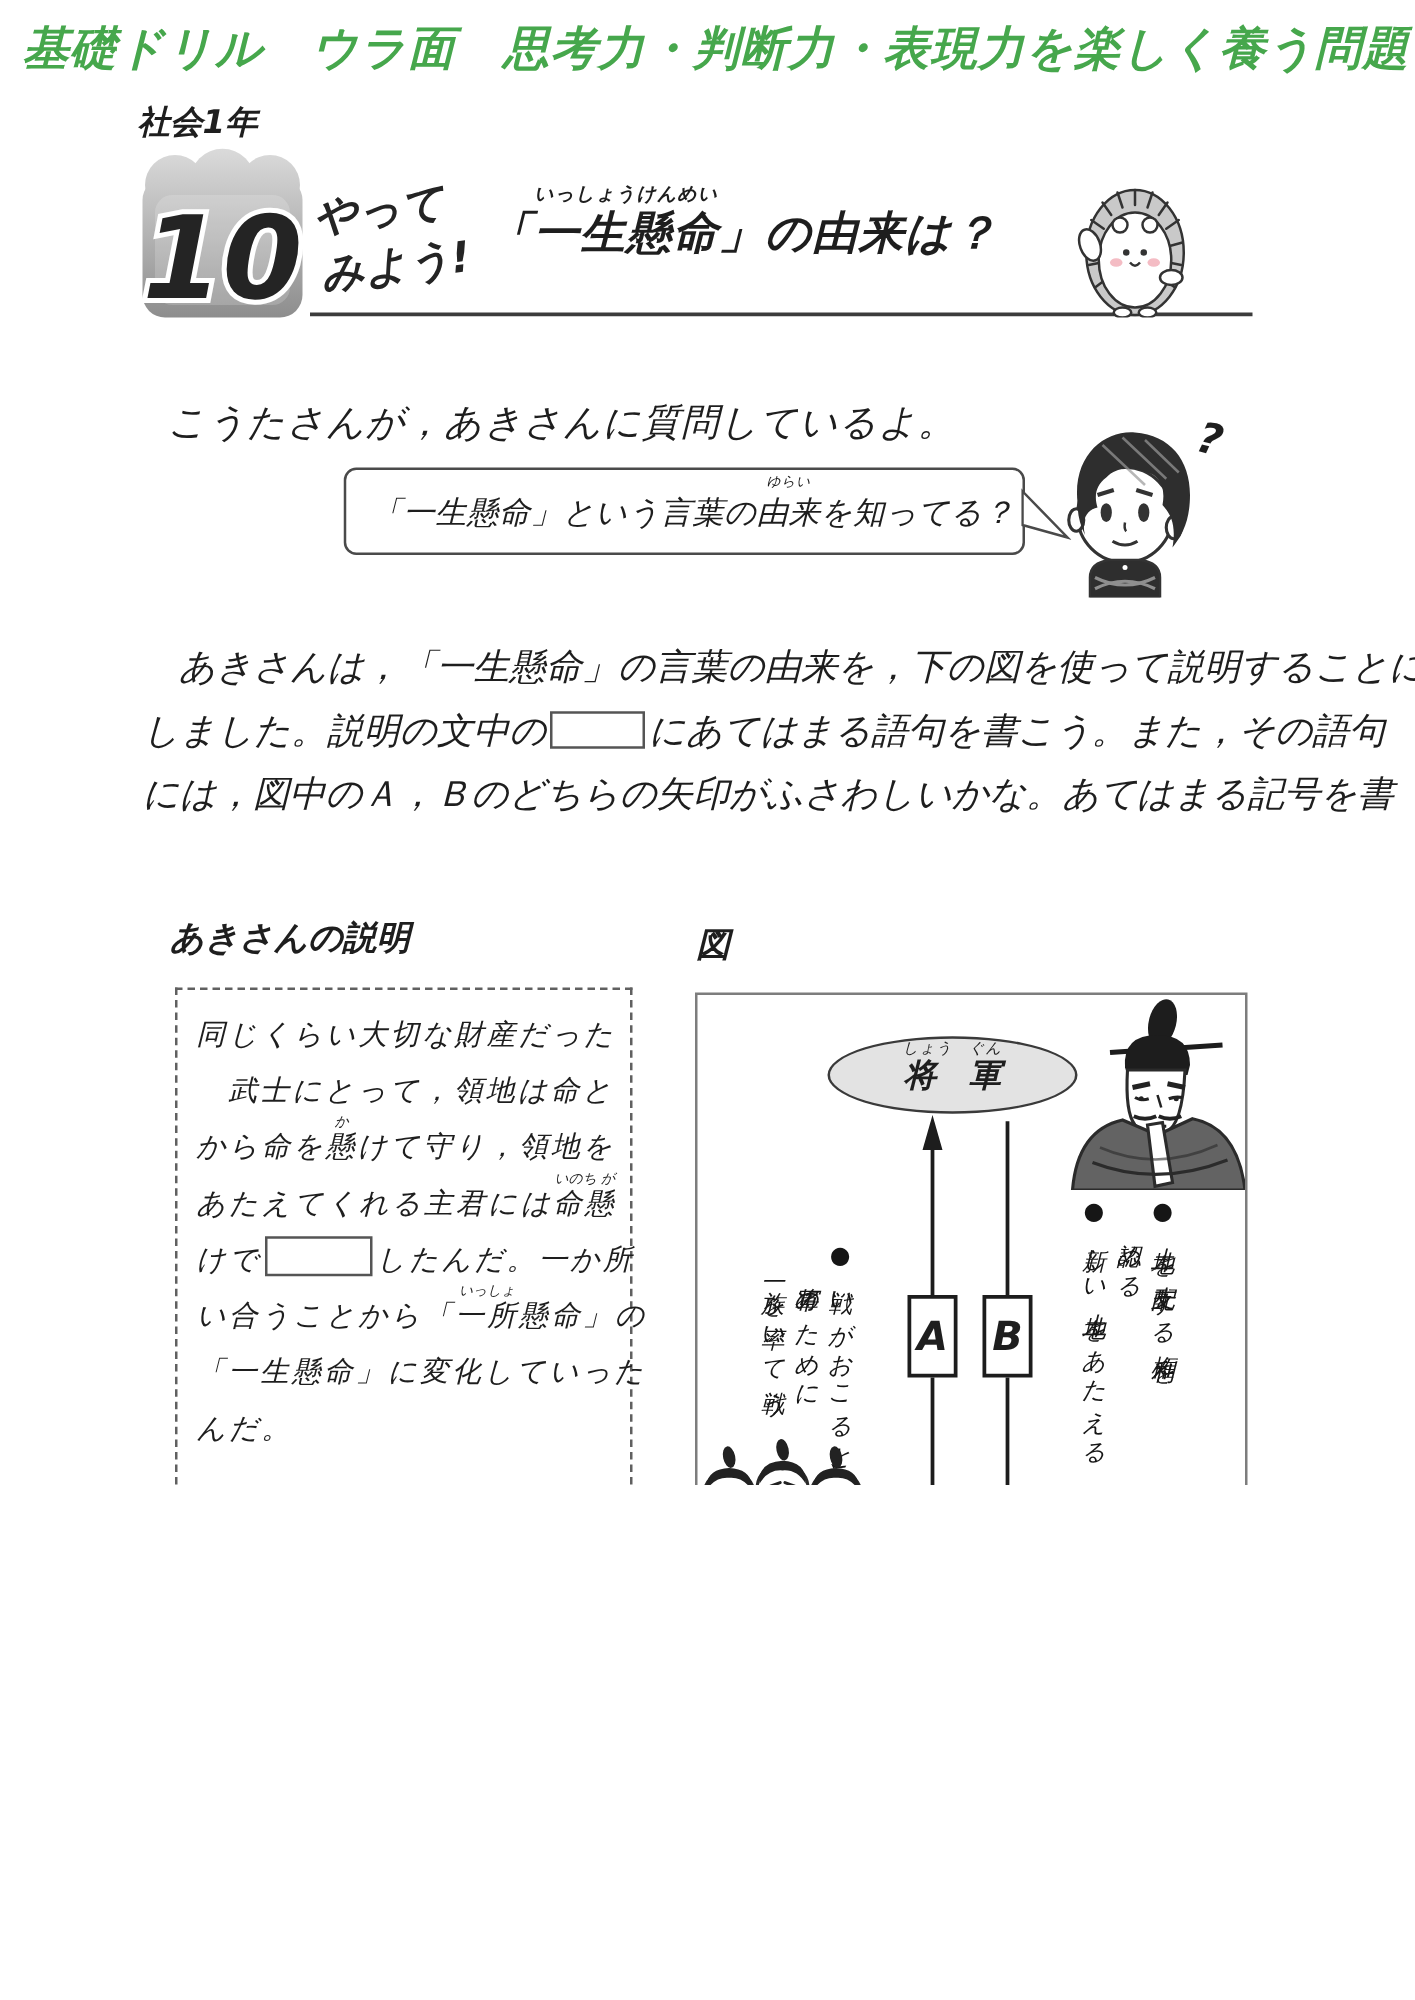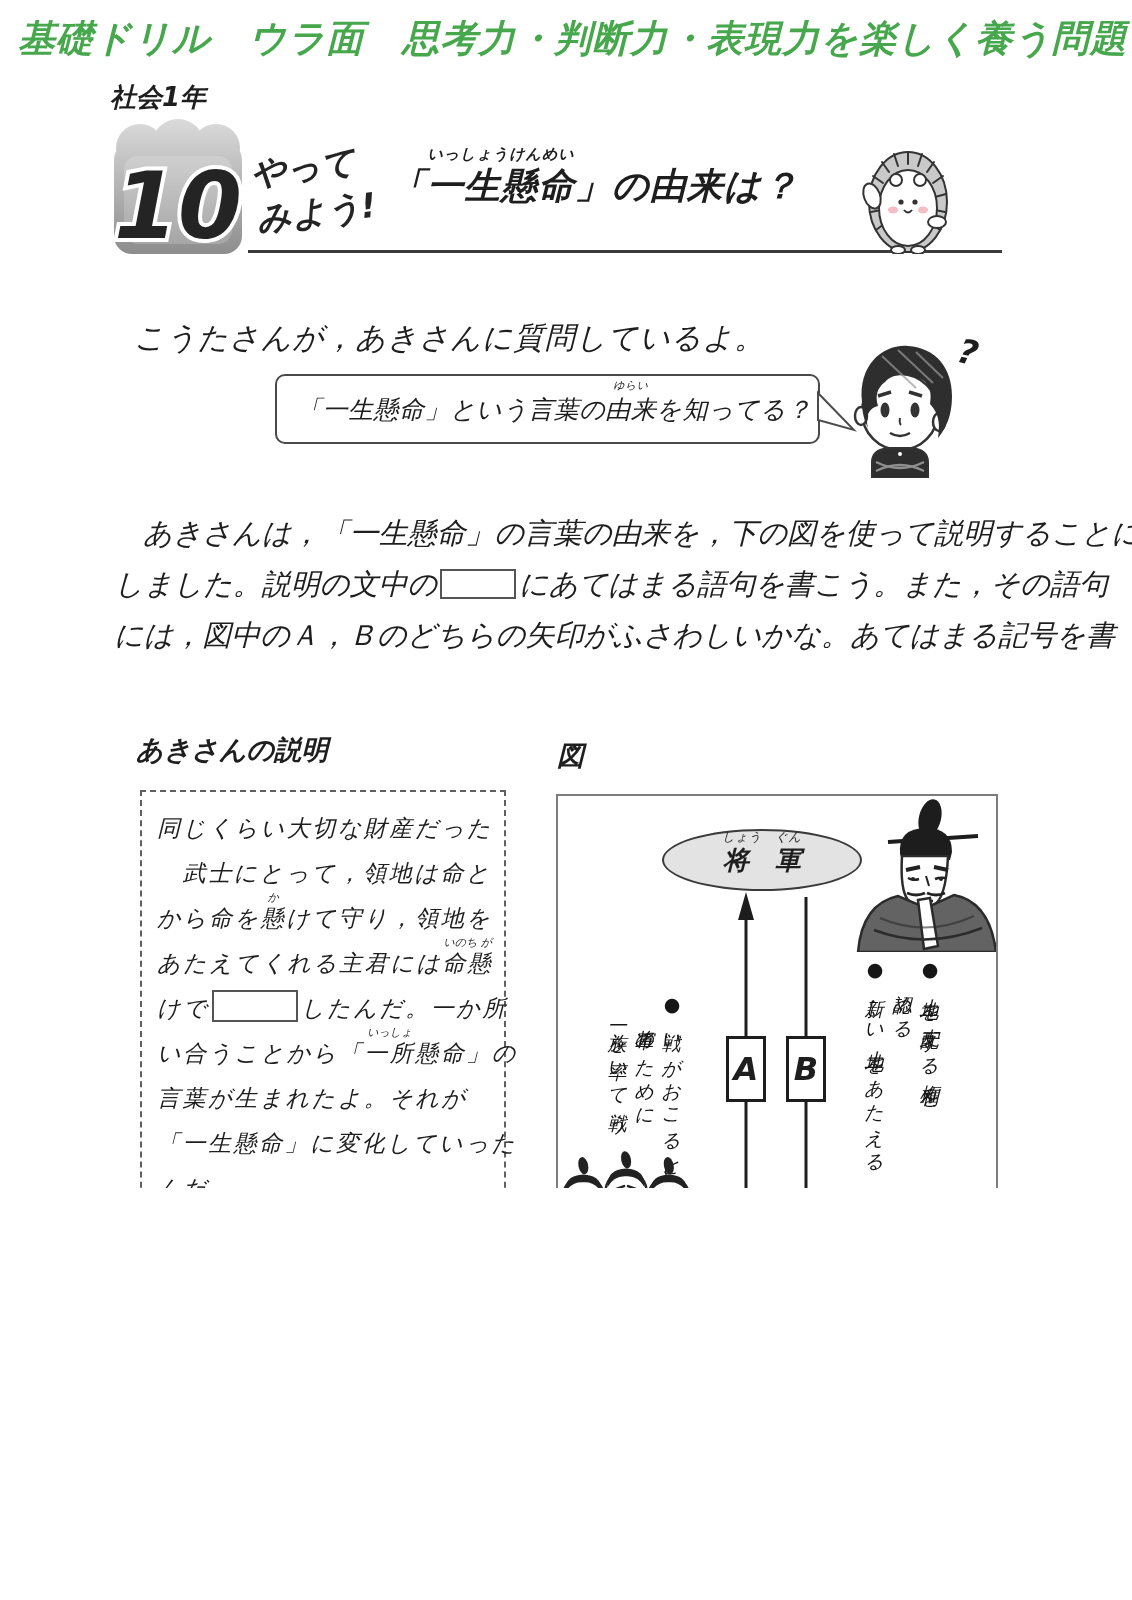--- a/index.html
+++ b/index.html
@@ -186,21 +186,20 @@
   </div>
 
   <div id="exp-head">あきさんの説明</div>
   <div id="exp-box">
     <div class="exp-line"><span class="seg">同じくらい大切な財産だった</span></div>
     <div class="exp-line"><span class="seg">　武士にとって，領地は命と</span></div>
     <div class="exp-line"><span class="seg">から命を</span><span class="seg">懸<span class="furi">か</span></span><span class="seg">けて守り，領地を</span></div>
     <div class="exp-line"><span class="seg">あたえてくれる主君には</span><span class="seg">命懸<span class="furi">いのち が</span></span></div>
     <div class="exp-line"><span class="seg">けで</span><span class="blank-box"></span><span class="seg">したんだ。一か所</span></div>
     <div class="exp-line"><span class="seg">い合うことから「</span><span class="seg">一所<span class="furi">いっしょ</span></span><span class="seg">懸命」の</span></div>
-    <div class="exp-line"><span class="seg">言葉が生まれたよ。それが</span></div>
     <div class="exp-line"><span class="seg">「一生懸命」に変化していった</span></div>
     <div class="exp-line"><span class="seg">んだ。</span></div>
   </div>
 
   <div id="fig-head">図</div>
 
   <div id="frame">
     <svg id="arrows" width="438" height="556" viewBox="0 0 438 556">
       <line x1="188" y1="455" x2="188" y2="116" stroke="#1d1d1d" stroke-width="3"></line>
       <polygon points="188,96 180,124 196,124" fill="#1d1d1d"></polygon>

